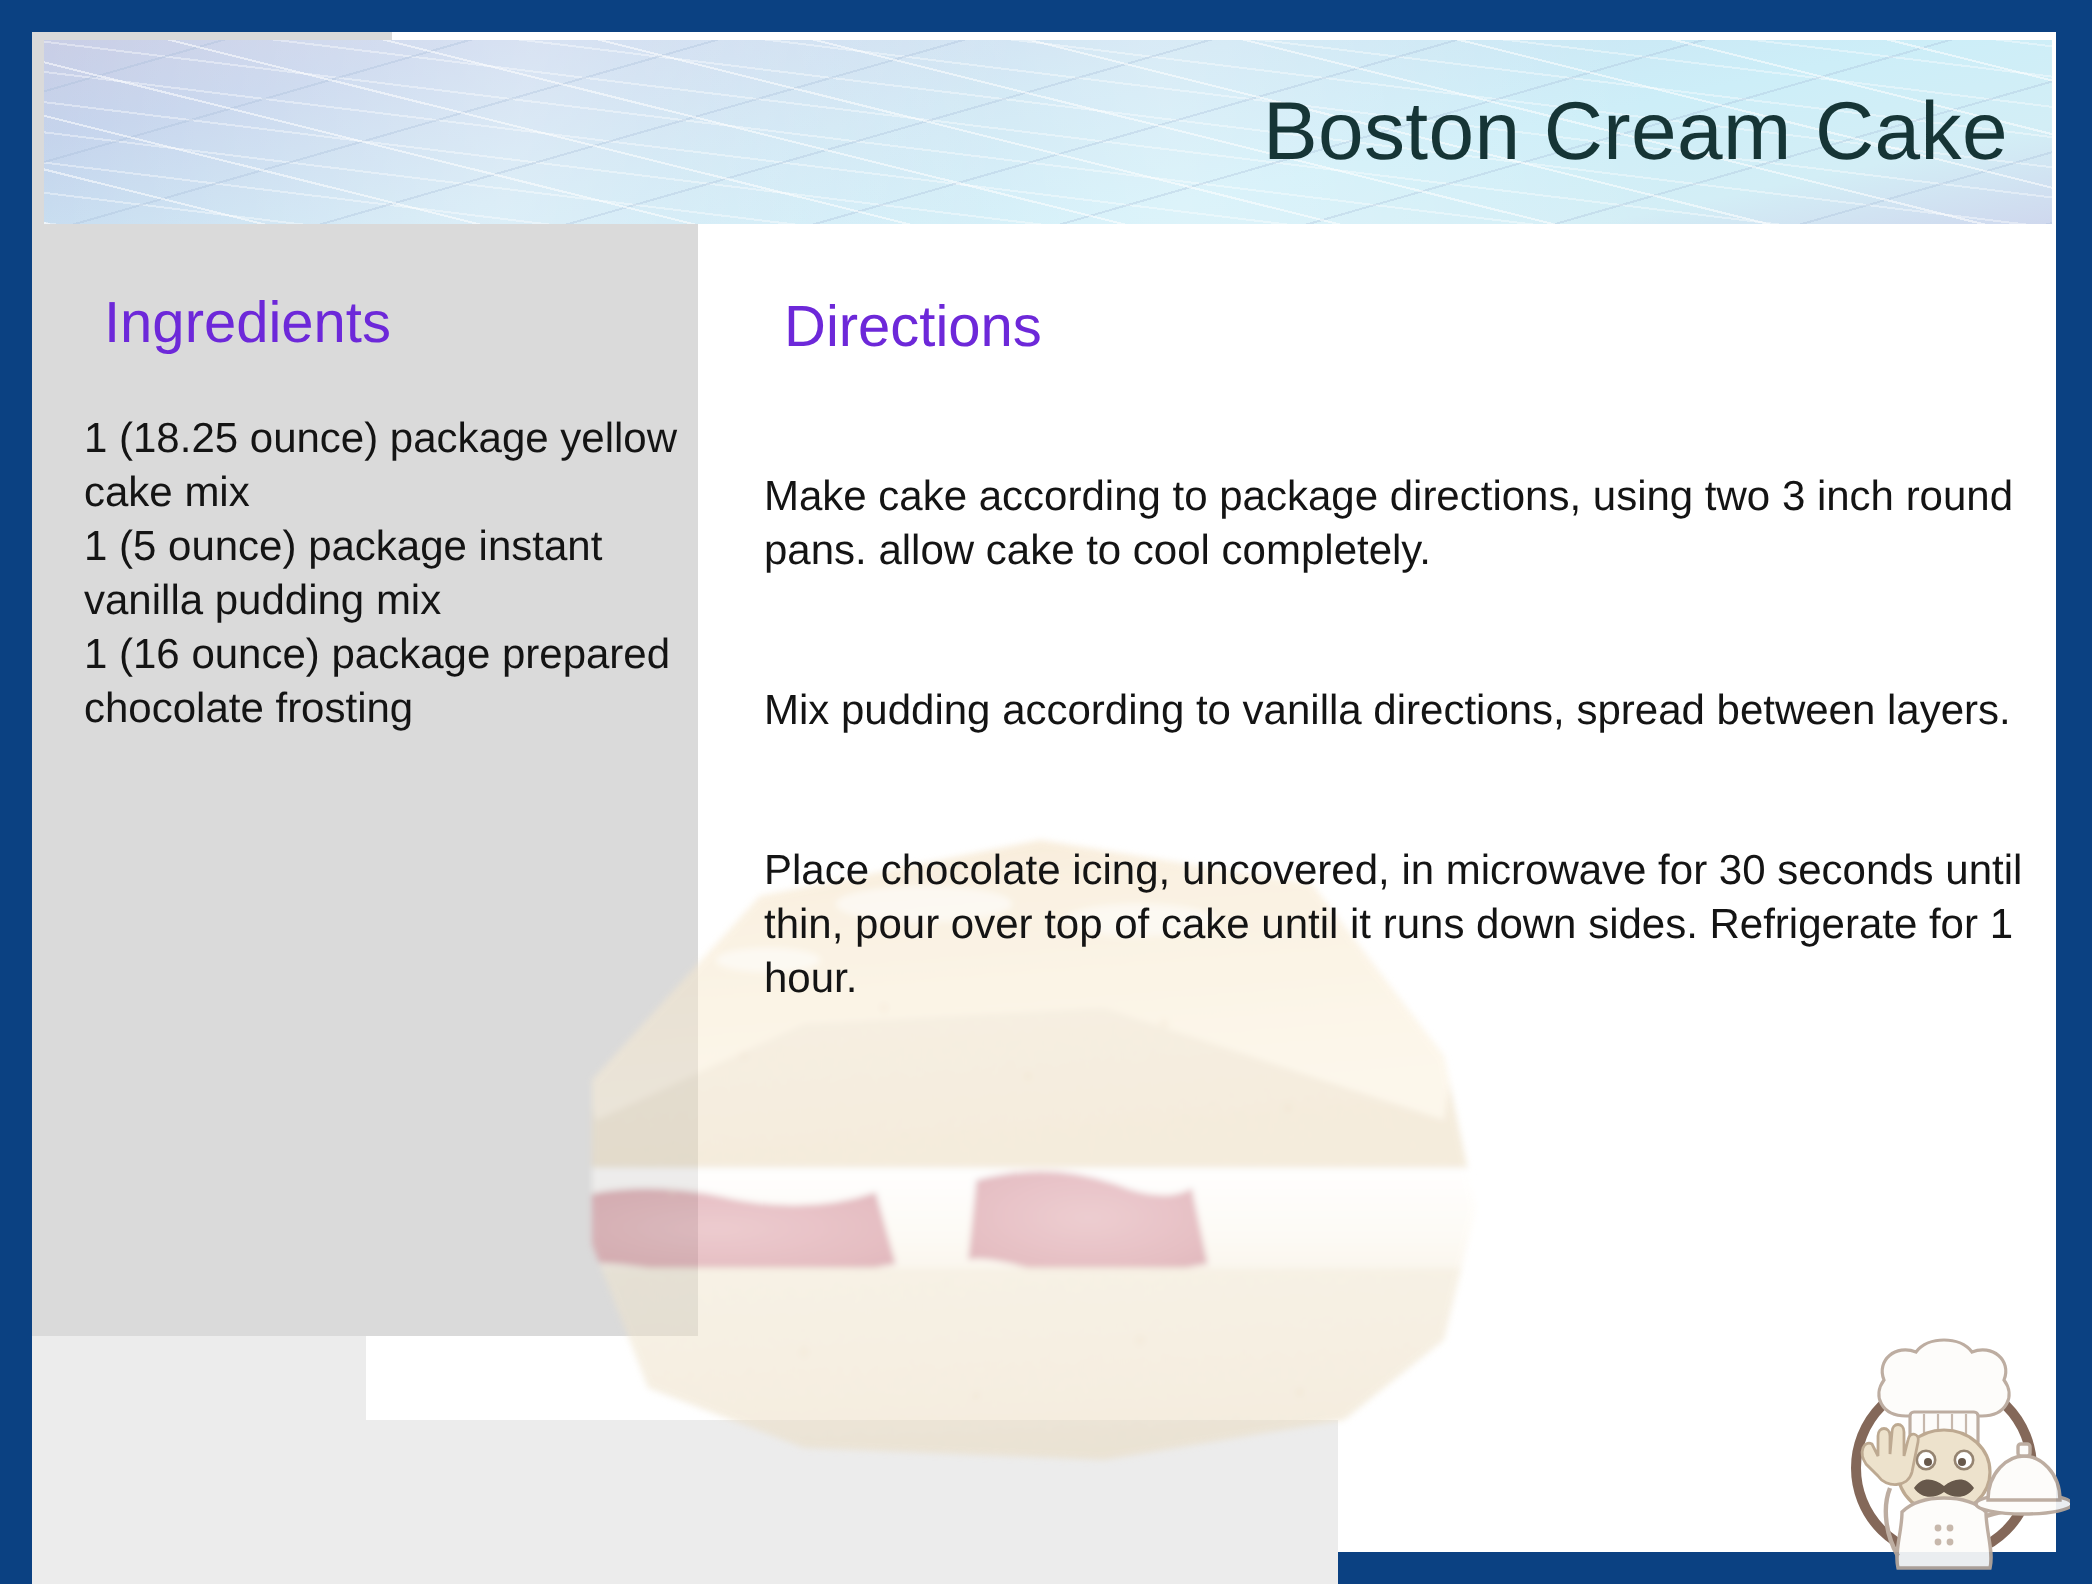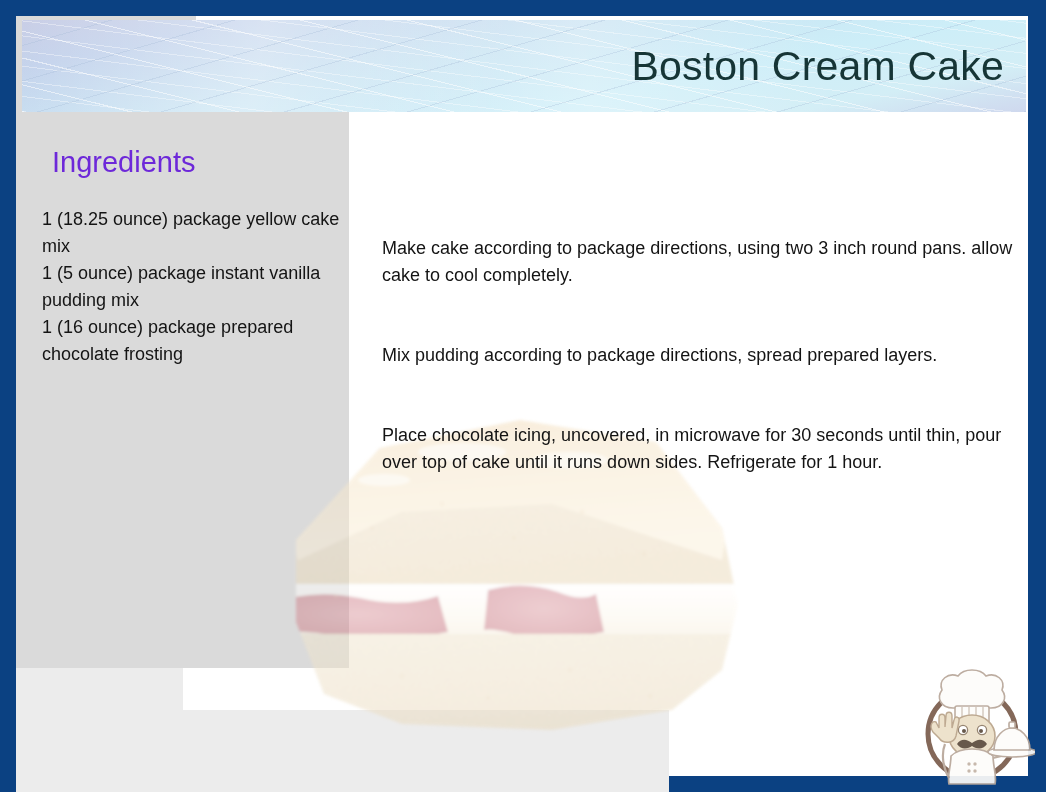--- a/index.html
+++ b/index.html
@@ -107,21 +107,21 @@
   
   .panel-heading {
     position: absolute;
     font-size: 29px;
     color: #6d28d9;
     padding: 4px 14px 6px 10px;
     white-space: nowrap;
   }
   .panel-body {
     position: absolute;
-    font-size: 18px;
+    font-size: 21px;
     line-height: 27px;
     color: #141414;
     white-space: pre-line;
   }
 
   
   #ingredients-heading-box {
     left: 22px;  top: 124px;
     width: 180px; height: 40px;
     background: #dadada;
@@ -275,24 +275,25 @@
     </svg>
 
     <div id="ingredients-heading-box" class="panel-heading-box"></div>
     <div id="ingredients-heading" class="panel-heading">Ingredients</div>
     <div id="ingredients-panel"></div>
     <div id="ingredients-text" class="panel-body">1 (18.25 ounce) package yellow cake mix
 1 (5 ounce) package instant vanilla pudding mix
 1 (16 ounce) package prepared chocolate frosting</div>
 
     <div id="directions-heading-box" class="panel-heading-box"></div>
+    <div id="directions-heading" class="panel-heading">Directions</div>
     <div id="directions-panel"></div>
     <div id="directions-text" class="panel-body">
       <p class="para">Make cake according to package directions, using two 3 inch round pans. allow cake to cool completely.</p>
-      <p class="para">Mix pudding according to package directions, spread prepared layers.</p>
+      <p class="para">Mix pudding according to vanilla directions, spread between layers.</p>
       <p class="para">Place chocolate icing, uncovered, in microwave for 30 seconds until thin, pour over top of cake until it runs down sides. Refrigerate for 1 hour.</p>
     </div>
 
     <svg class="chef-logo" viewBox="0 0 126 128">
       <g fill="none" stroke="#7a5c4c" stroke-width="5">
         <circle cx="63" cy="70" r="44"></circle>
       </g>
 
       <g fill="#fdfcfa" stroke="#b8a79a" stroke-width="1.6">
         <path d="M 44,44 C 32,44 27,34 33,26 C 29,16 39,8 49,12

